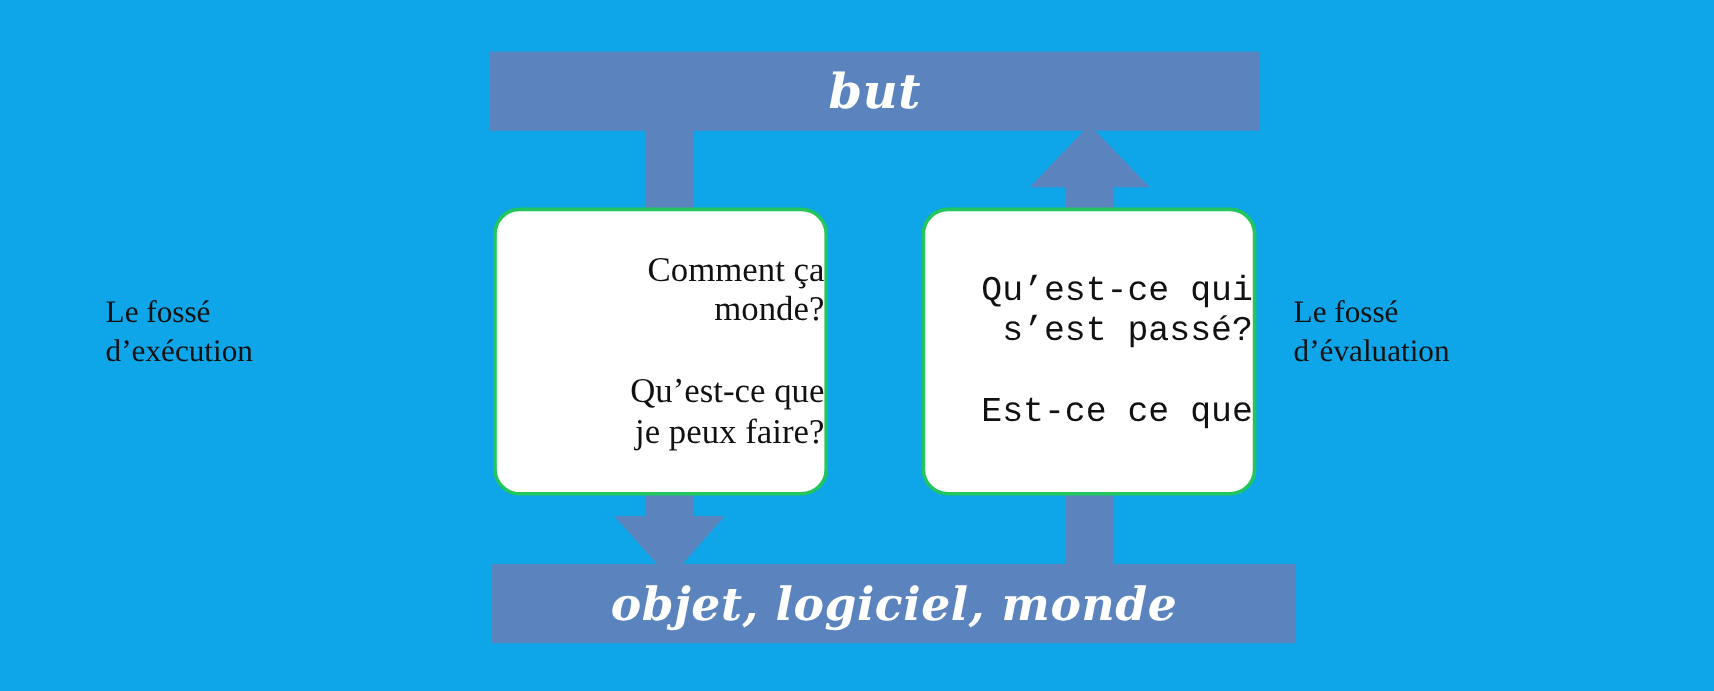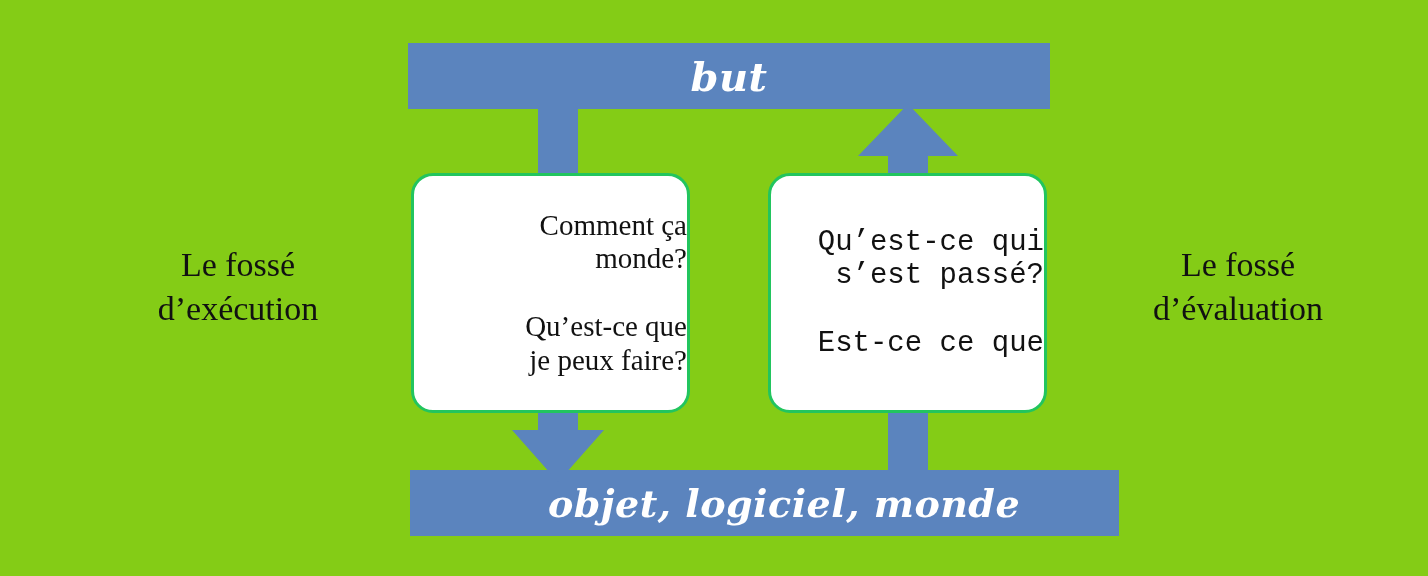--- a/index.html
+++ b/index.html
@@ -10,21 +10,21 @@
   body {
     width: 1428px;
     height: 576px;
     font-family: "Liberation Serif", "DejaVu Serif", serif;
     overflow: hidden;
   }
   #stage {
     position: relative;
     width: 1428px;
     height: 576px;
-    background: #84cc16;
+    background: #0ea5e9;
   }
 
   
   .bar {
     position: absolute;
     background: #5B84BE;
     display: flex;
     align-items: center;
     justify-content: center;
     color: #ffffff;
@@ -39,21 +39,20 @@
     width: 642px;
     height: 66px;
     font-size: 40px;
   }
   #world-bar {
     left: 410px;
     top: 470px;
     width: 670px;
     height: 66px;
     font-size: 38px;
-    padding-left: 39px;
   }
 
   
   .qbox {
     position: absolute;
     background: #ffffff;
     border: 3px solid #22c55e;
     border-radius: 22px;
     box-sizing: border-box;
     display: flex;
@@ -116,23 +115,23 @@
     left: 858px;
     top: 104px;
     width: 100px;
     height: 78px;
   }
   .arrow svg { display: block; width: 100%; height: 100%; }
 
   
   .gulf-label {
     position: absolute;
-    text-align: center;
+    text-align: left;
     color: #111111;
-    font-size: 34px;
+    font-size: 26px;
     line-height: 1.28;
     white-space: nowrap;
   }
   #execution-gulf-label {
     left: 88px;
     top: 243px;
     width: 300px;
   }
   #evaluation-gulf-label {
     left: 1078px;

